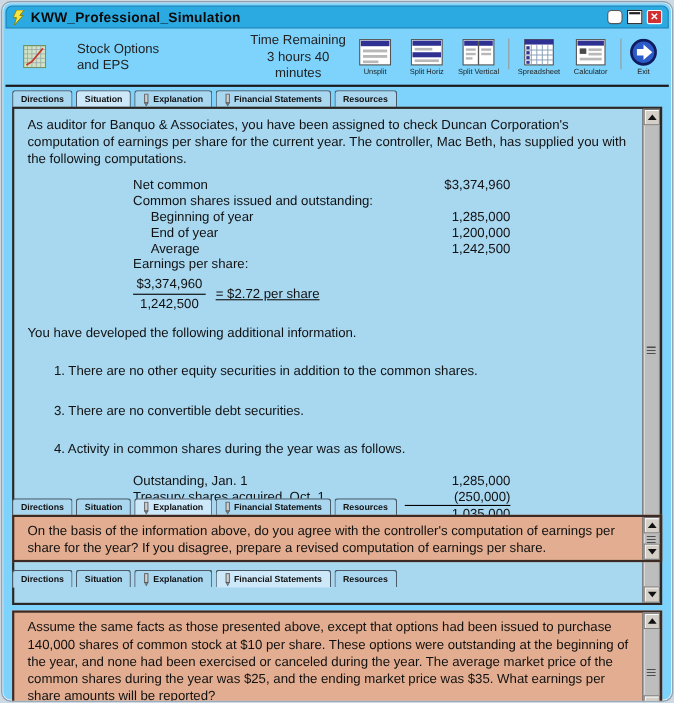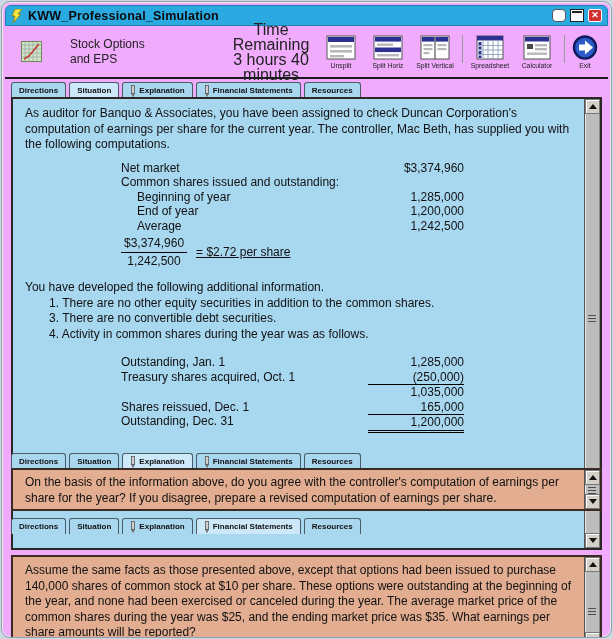--- a/index.html
+++ b/index.html
@@ -1,41 +1,41 @@
 <!DOCTYPE html>
 <html style="--title-bar: #2baae2; --pane-blue: #a8d7f0; --pane-salmon: #e2ad90; --tab-inactive: #a9d7f0; --tab-active: #cde8f9; --close-red: #d23030; --icon-navy: #2e3192;"><head>
 <meta charset="utf-8">
 <style>
   html,body{margin:0;padding:0;width:613px;height:639px;overflow:hidden;
     font-family:"Liberation Sans",sans-serif;background:#cfd9e3;}
   *{box-sizing:border-box;}
 
   .window{position:absolute;left:1px;top:1px;width:611px;height:637px;
-    background:#f0abfc;border:1px solid #8fa0b0;border-radius:9px;
+    background:#7dd3fc;border:1px solid #8fa0b0;border-radius:9px;
     box-shadow:inset 0 0 0 1px #eeece6;overflow:hidden;}
 
   
   .titlebar{position:absolute;left:3px;top:3px;right:3px;height:21px;
     background:var(--title-bar,#2baae2);border-radius:6px 6px 0 0;
     border:1px solid #1d7fb0;display:flex;align-items:center;padding:0 5px;}
   .title-text{font-size:12.5px;font-weight:bold;color:#0a0a0a;margin-left:5px;letter-spacing:.2px;}
   .win-controls{margin-left:auto;display:flex;gap:4px;align-items:center;}
   .wc{width:14px;height:13px;display:inline-flex;align-items:center;justify-content:center;cursor:default;}
   .wc-min{background:#fff;border:1px solid #555;border-radius:4px;}
   .wc-max{background:#fff;border:1px solid #222;}
   .wc-max::before{content:"";display:block;width:10px;height:2px;background:#222;margin-top:-7px;}
   .wc-close{background:var(--close-red,#d23030);border:1px solid #fff;border-radius:2px;
     color:#fff;font-size:9px;font-weight:bold;line-height:1;}
 
   
   .header{position:absolute;left:3px;top:24px;right:3px;height:53px;
     border-bottom:2px solid #1a1a1a;display:flex;align-items:center;padding:0 8px;}
   .chart-icon{width:21px;height:21px;margin-left:8px;flex:0 0 auto;}
   .topic{width:110px;font-size:12px;color:#222;margin-left:28px;line-height:15px;}
-  .time{width:130px;text-align:center;font-size:16px;color:#222;margin-left:72px;line-height:15px;}
+  .time{width:130px;text-align:center;font-size:12px;color:#222;margin-left:72px;line-height:15px;}
   .toolbar{margin-left:auto;display:flex;align-items:flex-start;gap:3px;}
   .tbtn{display:flex;flex-direction:column;align-items:center;width:44px;cursor:default;}
   .tbtn svg{width:30px;height:25px;}
   .tbtn .tlabel{font-size:6.8px;color:#222;margin-top:2px;white-space:nowrap;}
   .tsep{width:1px;align-self:stretch;background:#9a9a9a;margin:0 2px 6px 2px;}
 
   
   .tabrow{position:absolute;left:9px;right:9px;height:17px;display:flex;gap:3px;align-items:flex-end;}
   .tab{height:16px;display:flex;align-items:center;padding:0 7px;
     background:var(--tab-inactive,#a9d7f0);border:1px solid #4a5a66;border-bottom:none;
@@ -70,21 +70,21 @@
   .fval.uline{border-bottom:1px solid #000;}
   .fval.total{border-top:1px solid #000;border-bottom:3px double #000;}
 
   .fraction{display:flex;align-items:center;margin:3px 0 6px 96px;line-height:15px;}
   .frac-col{text-align:center;}
   .frac-num{border-bottom:1.5px solid #000;padding:0 3px 1px 3px;}
   .frac-den{padding-top:1px;}
   .frac-res{margin-left:9px;text-decoration:underline;}
 
   .para{margin:0 0 0 0;}
-  .list-item{padding-left:24px;}
+  .list-item{padding-left:24px;margin-top:20px;}
   .gap8{height:8px;}.gap13{height:13px;}.gap5{height:5px;}
 
   .prompt-text{font-size:12px;line-height:15.5px;color:#111;}
 </style>
 </head>
 <body>
 
 <div class="window">
 
   <div class="titlebar">
@@ -228,37 +228,40 @@
         <span>Resources</span>
       </div>
   </div>
 
   <div class="pane" style="top:95px;height:453px">
     <div class="pane-inner">
       <p class="para">As auditor for Banquo &amp; Associates, you have been assigned to check Duncan Corporation's computation of earnings per share for the current year. The controller, Mac Beth, has supplied you with the following computations.</p>
       <div class="gap8"></div>
 
       <div class="fin-row">
-        <span class="flabel">Net market</span>
+        <span class="flabel">Net common</span>
         <span class="fval">$3,374,960</span>
       </div>
       <div class="fin-row">
         <span class="flabel">Common shares issued and outstanding:</span>
       </div>
       <div class="fin-row indent">
         <span class="flabel">Beginning of year</span>
         <span class="fval">1,285,000</span>
       </div>
       <div class="fin-row indent">
         <span class="flabel">End of year</span>
         <span class="fval">1,200,000</span>
       </div>
       <div class="fin-row indent">
         <span class="flabel">Average</span>
         <span class="fval">1,242,500</span>
+      </div>
+      <div class="fin-row">
+        <span class="flabel">Earnings per share:</span>
       </div>
 
       <div class="fraction">
         <span class="frac-col">
           <span class="frac-num" style="display:block">$3,374,960</span>
           <span class="frac-den" style="display:block">1,242,500</span>
         </span>
         <span class="frac-res">= $2.72 per share</span>
       </div>
 

